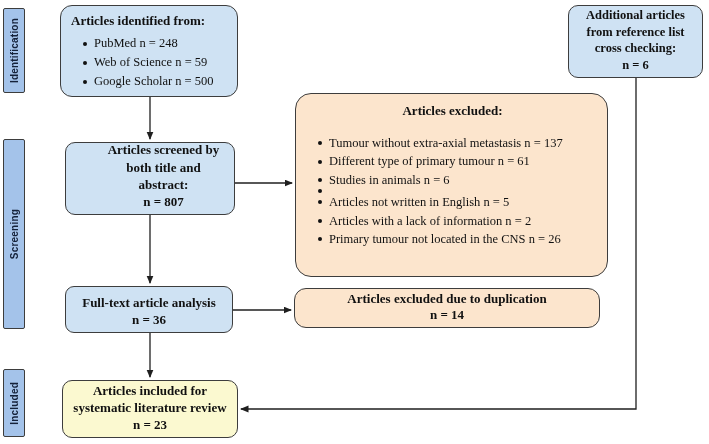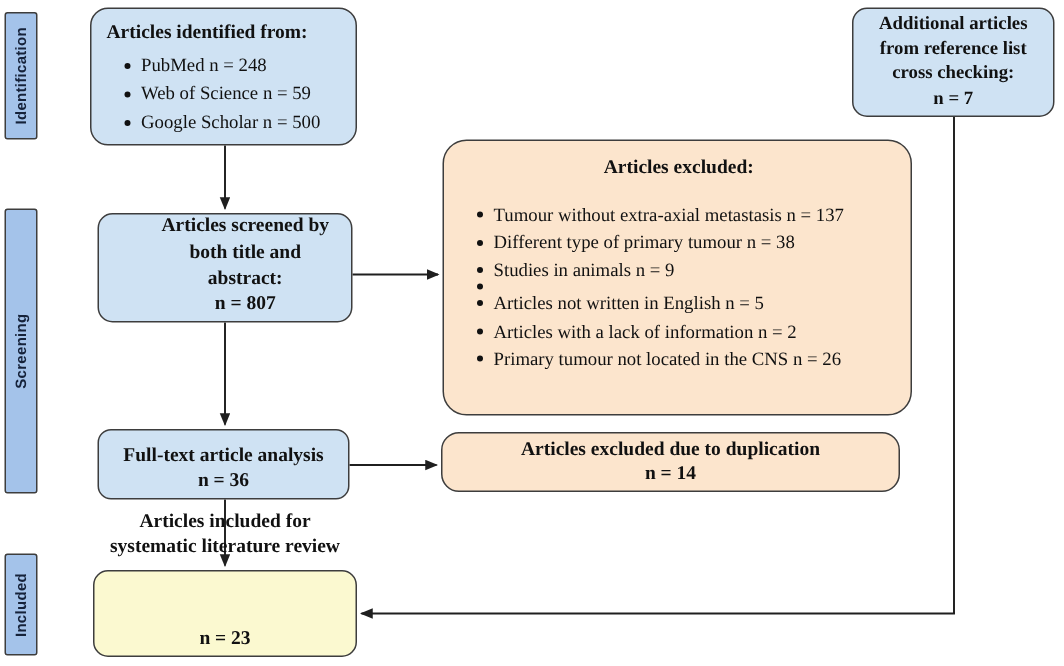--- a/index.html
+++ b/index.html
@@ -21,21 +21,21 @@
   }
   .flow-svg{position:absolute;left:0;top:0;pointer-events:none;}
   .box{
     position:absolute;
     border:1.4px solid var(--border);
     border-radius:12px;
     color:#111;
   }
   .blue{background:var(--box-blue);}
   .peach{background:var(--box-peach);}
-  .yellow{background:var(--box-yellow);gap:44px;}
+  .yellow{background:var(--box-yellow);}
   .centered{
     display:flex;flex-direction:column;
     align-items:center;justify-content:flex-end;
     text-align:center;
     font-weight:bold;
     font-size:13px;line-height:1.32;
     padding:4px 8px;
   }
   .sidebar-label{
     position:absolute;
@@ -114,42 +114,42 @@
       </div>
       <div class="bullet-row">
         <span class="bullet-dot"></span>
         <span>Google Scholar n = 500</span>
       </div>
     </div>
   </div>
 
   <div class="box blue centered" style="left:568px;top:5px;width:135px;height:73px;border-radius:10px;font-size:12.5px;">
     <span>Additional articles from reference list cross checking:</span>
-    <span>n = 7</span>
+    <span>n = 6</span>
   </div>
 
   <div class="box blue centered" style="left:65px;top:142px;width:170px;height:73px;border-radius:10px;padding-left:35px;">
     <span>Articles screened by both title and abstract:</span>
     <span>n = 807</span>
   </div>
 
   <div id="box-excluded" class="box peach list-box" style="left:295px;top:93px;width:313px;height:184px;border-radius:16px;padding-top:9px;">
     <div class="box-title centered-title">Articles excluded:</div>
     <div class="bullets">
       <div class="bullet-row">
         <span class="bullet-dot"></span>
         <span>Tumour without extra-axial metastasis n = 137</span>
       </div>
       <div class="bullet-row">
         <span class="bullet-dot"></span>
-        <span>Different type of primary tumour n = 38</span>
+        <span>Different type of primary tumour n = 61</span>
       </div>
       <div class="bullet-row">
         <span class="bullet-dot"></span>
-        <span>Studies in animals n = 9</span>
+        <span>Studies in animals n = 6</span>
       </div>
       <div class="bullet-row">
         <span class="bullet-dot"></span>
       </div>
       <div class="bullet-row">
         <span class="bullet-dot"></span>
         <span>Articles not written in English n = 5</span>
       </div>
       <div class="bullet-row">
         <span class="bullet-dot"></span>

